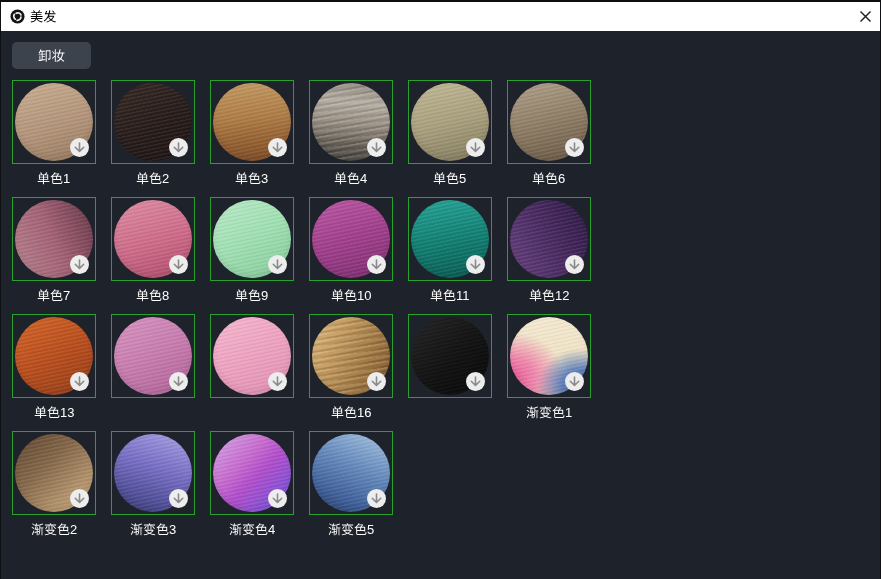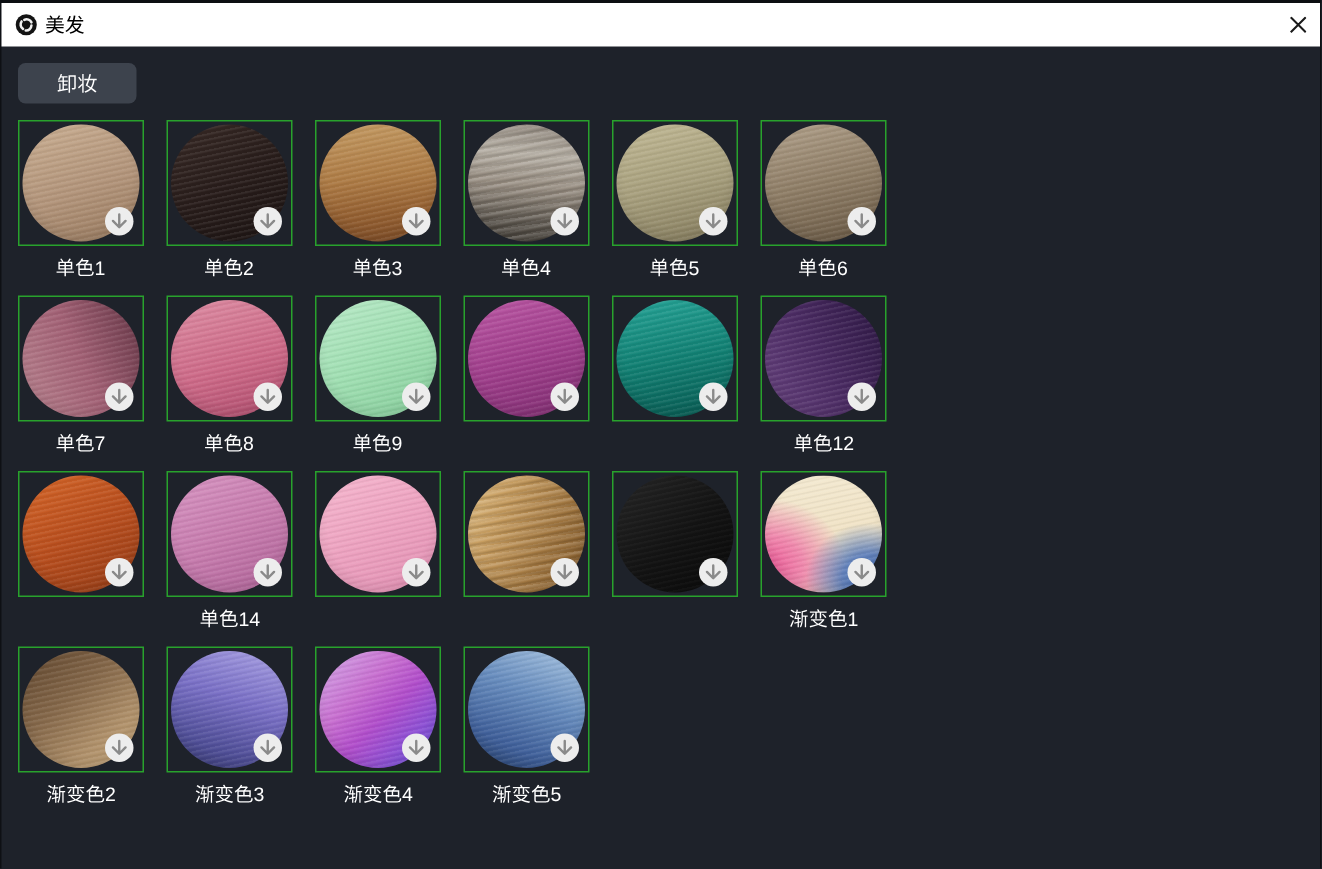--- a/index.html
+++ b/index.html
@@ -245,30 +245,48 @@
   </div>
 <div class="card" style="left:309px;top:197px">
 <div class="box">
       <div class="sw" style="background:linear-gradient(160deg,#bb58a4 0%,#a03f8c 50%,#7e2e70 100%)"></div>
 <div class="dl">
         <svg width="19" height="19" viewBox="0 0 19 19">
           <path d="M9.5 5 V13 M5.3 9.3 L9.5 13.5 L13.7 9.3" stroke="#8a8a8a" stroke-width="1.6" fill="none" stroke-linecap="round" stroke-linejoin="round"></path>
         </svg>
       </div>
 </div>
+    <div class="lbl">
+      <svg class="cj " width="41" height="17" viewBox="0 0 41 17">
+        <g fill="#ffffff" transform="translate(0,13.19) scale(0.013,-0.013)">
+          <use href="#gd" x="0"></use>
+          <use href="#gs" x="1000"></use>
+        </g>
+        <text x="26" y="13.19" fill="#ffffff" font-size="13px" font-family="Liberation Sans,sans-serif">10</text>
+      </svg>
+    </div>
   </div>
 <div class="card" style="left:408px;top:197px">
 <div class="box">
       <div class="sw" style="background:linear-gradient(170deg,#26a396 0%,#128073 50%,#095a52 100%)"></div>
 <div class="dl">
         <svg width="19" height="19" viewBox="0 0 19 19">
           <path d="M9.5 5 V13 M5.3 9.3 L9.5 13.5 L13.7 9.3" stroke="#8a8a8a" stroke-width="1.6" fill="none" stroke-linecap="round" stroke-linejoin="round"></path>
         </svg>
       </div>
 </div>
+    <div class="lbl">
+      <svg class="cj " width="41" height="17" viewBox="0 0 41 17">
+        <g fill="#ffffff" transform="translate(0,13.19) scale(0.013,-0.013)">
+          <use href="#gd" x="0"></use>
+          <use href="#gs" x="1000"></use>
+        </g>
+        <text x="26" y="13.19" fill="#ffffff" font-size="13px" font-family="Liberation Sans,sans-serif">11</text>
+      </svg>
+    </div>
   </div>
 <div class="card" style="left:507px;top:197px">
 <div class="box">
       <div class="sw" style="background:linear-gradient(60deg,#68437f 0%,#4a2b62 50%,#2d1843 100%)"></div>
 <div class="dl">
         <svg width="19" height="19" viewBox="0 0 19 19">
           <path d="M9.5 5 V13 M5.3 9.3 L9.5 13.5 L13.7 9.3" stroke="#8a8a8a" stroke-width="1.6" fill="none" stroke-linecap="round" stroke-linejoin="round"></path>
         </svg>
       </div>
 </div>
@@ -284,59 +302,68 @@
   </div>
 <div class="card" style="left:12px;top:314px">
 <div class="box">
       <div class="sw" style="background:linear-gradient(150deg,#d46629 0%,#b84e1e 50%,#933c17 100%)"></div>
 <div class="dl">
         <svg width="19" height="19" viewBox="0 0 19 19">
           <path d="M9.5 5 V13 M5.3 9.3 L9.5 13.5 L13.7 9.3" stroke="#8a8a8a" stroke-width="1.6" fill="none" stroke-linecap="round" stroke-linejoin="round"></path>
         </svg>
       </div>
 </div>
+    <div class="lbl">
+      <svg class="cj " width="41" height="17" viewBox="0 0 41 17">
+        <g fill="#ffffff" transform="translate(0,13.19) scale(0.013,-0.013)">
+          <use href="#gd" x="0"></use>
+          <use href="#gs" x="1000"></use>
+        </g>
+        <text x="26" y="13.19" fill="#ffffff" font-size="13px" font-family="Liberation Sans,sans-serif">13</text>
+      </svg>
+    </div>
   </div>
 <div class="card" style="left:111px;top:314px">
 <div class="box">
       <div class="sw" style="background:linear-gradient(150deg,#d795c2 0%,#c77cae 50%,#ae6397 100%)"></div>
 <div class="dl">
         <svg width="19" height="19" viewBox="0 0 19 19">
           <path d="M9.5 5 V13 M5.3 9.3 L9.5 13.5 L13.7 9.3" stroke="#8a8a8a" stroke-width="1.6" fill="none" stroke-linecap="round" stroke-linejoin="round"></path>
         </svg>
       </div>
 </div>
+  </div>
+<div class="card" style="left:210px;top:314px">
+<div class="box">
+      <div class="sw" style="background:linear-gradient(150deg,#f6b8cf 0%,#eda2c0 50%,#e18fb2 100%)"></div>
+<div class="dl">
+        <svg width="19" height="19" viewBox="0 0 19 19">
+          <path d="M9.5 5 V13 M5.3 9.3 L9.5 13.5 L13.7 9.3" stroke="#8a8a8a" stroke-width="1.6" fill="none" stroke-linecap="round" stroke-linejoin="round"></path>
+        </svg>
+      </div>
+</div>
+  </div>
+<div class="card tx2" style="left:309px;top:314px">
+<div class="box">
+      <div class="sw" style="background:linear-gradient(115deg,#dcb87c 0%,#c59a5c 30%,#a1763f 65%,#7d5527 100%)"></div>
+<div class="dl">
+        <svg width="19" height="19" viewBox="0 0 19 19">
+          <path d="M9.5 5 V13 M5.3 9.3 L9.5 13.5 L13.7 9.3" stroke="#8a8a8a" stroke-width="1.6" fill="none" stroke-linecap="round" stroke-linejoin="round"></path>
+        </svg>
+      </div>
+</div>
     <div class="lbl">
       <svg class="cj " width="41" height="17" viewBox="0 0 41 17">
         <g fill="#ffffff" transform="translate(0,13.19) scale(0.013,-0.013)">
           <use href="#gd" x="0"></use>
           <use href="#gs" x="1000"></use>
         </g>
-        <text x="26" y="13.19" fill="#ffffff" font-size="13px" font-family="Liberation Sans,sans-serif">14</text>
-      </svg>
-    </div>
-  </div>
-<div class="card" style="left:210px;top:314px">
-<div class="box">
-      <div class="sw" style="background:linear-gradient(150deg,#f6b8cf 0%,#eda2c0 50%,#e18fb2 100%)"></div>
-<div class="dl">
-        <svg width="19" height="19" viewBox="0 0 19 19">
-          <path d="M9.5 5 V13 M5.3 9.3 L9.5 13.5 L13.7 9.3" stroke="#8a8a8a" stroke-width="1.6" fill="none" stroke-linecap="round" stroke-linejoin="round"></path>
-        </svg>
-      </div>
-</div>
-  </div>
-<div class="card tx2" style="left:309px;top:314px">
-<div class="box">
-      <div class="sw" style="background:linear-gradient(115deg,#dcb87c 0%,#c59a5c 30%,#a1763f 65%,#7d5527 100%)"></div>
-<div class="dl">
-        <svg width="19" height="19" viewBox="0 0 19 19">
-          <path d="M9.5 5 V13 M5.3 9.3 L9.5 13.5 L13.7 9.3" stroke="#8a8a8a" stroke-width="1.6" fill="none" stroke-linecap="round" stroke-linejoin="round"></path>
-        </svg>
-      </div>
-</div>
+        <text x="26" y="13.19" fill="#ffffff" font-size="13px" font-family="Liberation Sans,sans-serif">16</text>
+      </svg>
+    </div>
   </div>
 <div class="card k17" style="left:408px;top:314px">
 <div class="box">
       <div class="sw" style="background:linear-gradient(140deg,#262626 0%,#131313 55%,#0a0a0a 100%)"></div>
 <div class="dl">
         <svg width="19" height="19" viewBox="0 0 19 19">
           <path d="M9.5 5 V13 M5.3 9.3 L9.5 13.5 L13.7 9.3" stroke="#8a8a8a" stroke-width="1.6" fill="none" stroke-linecap="round" stroke-linejoin="round"></path>
         </svg>
       </div>
 </div>

